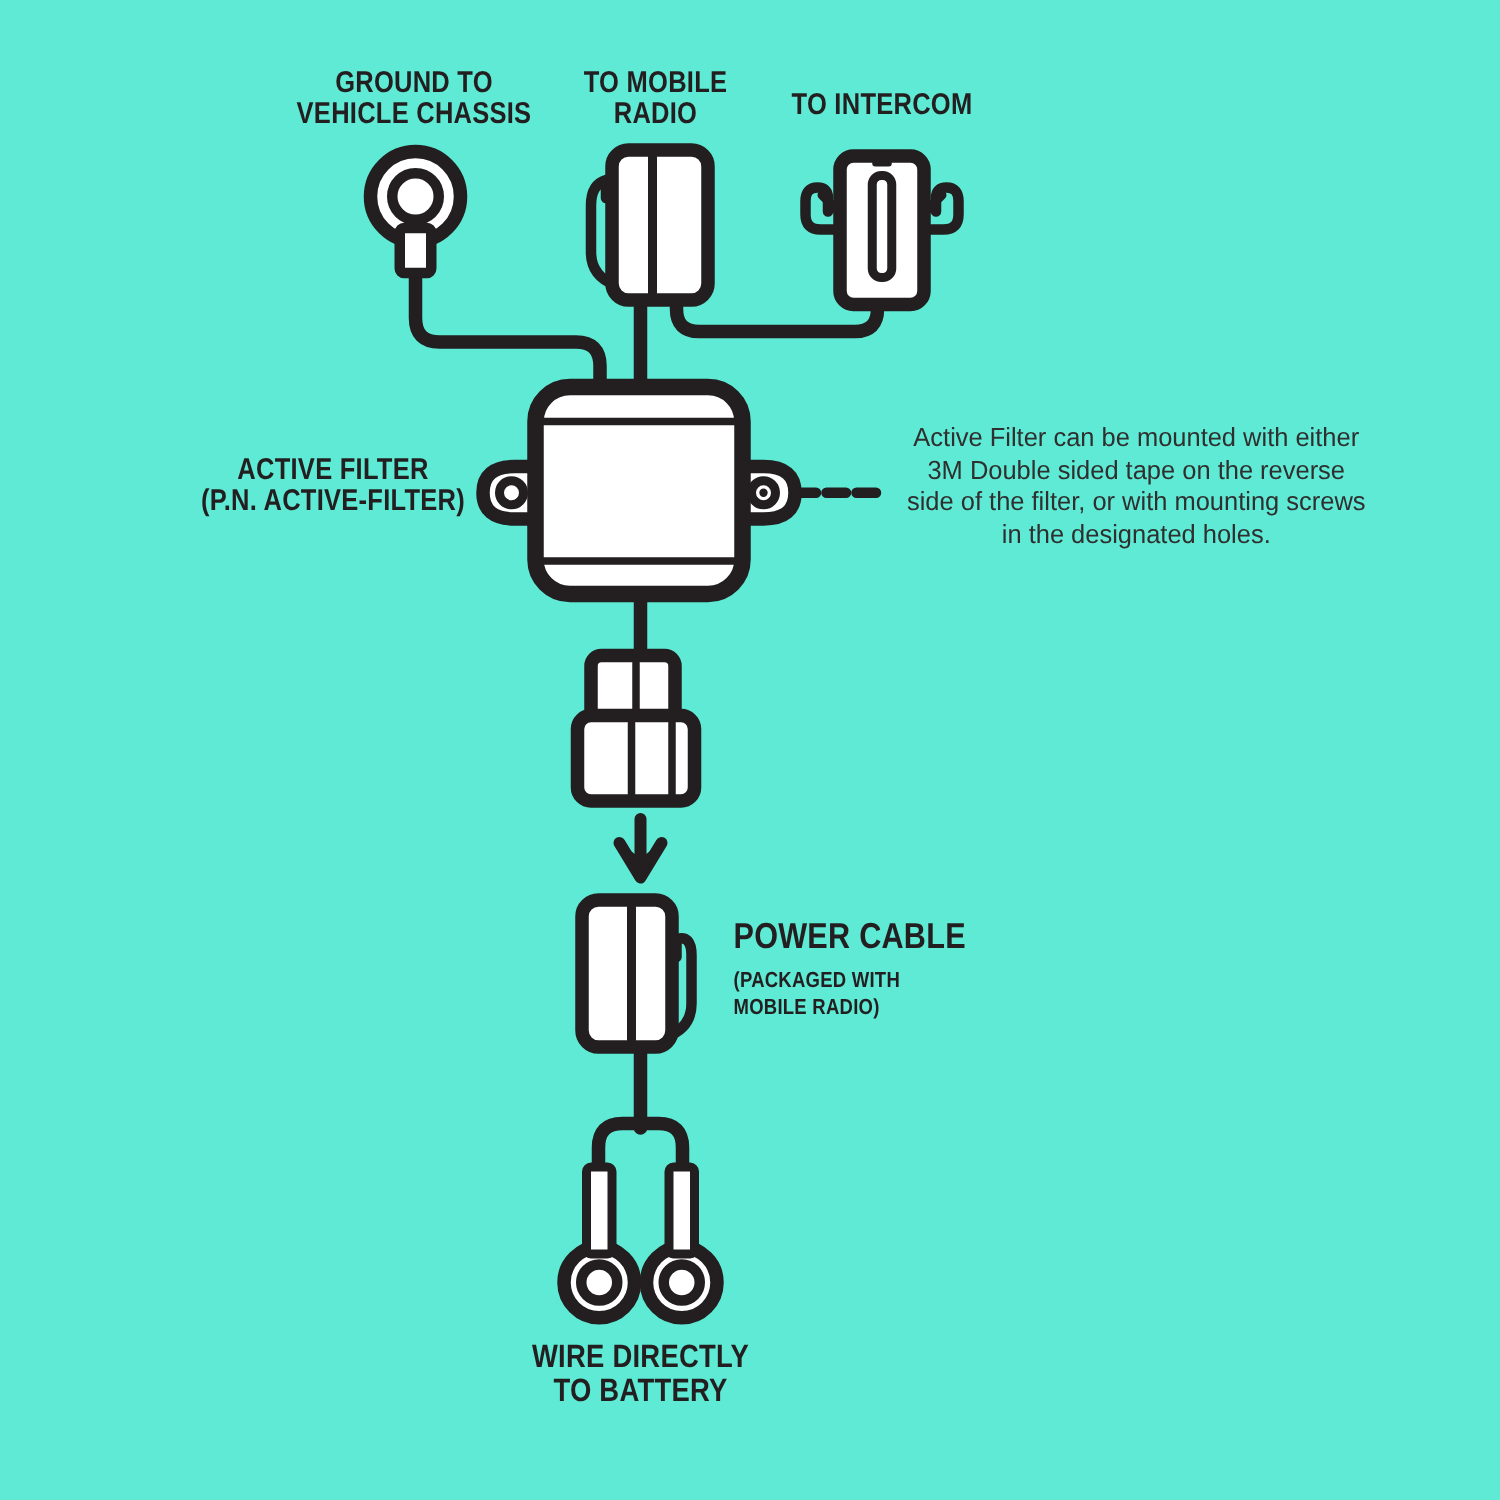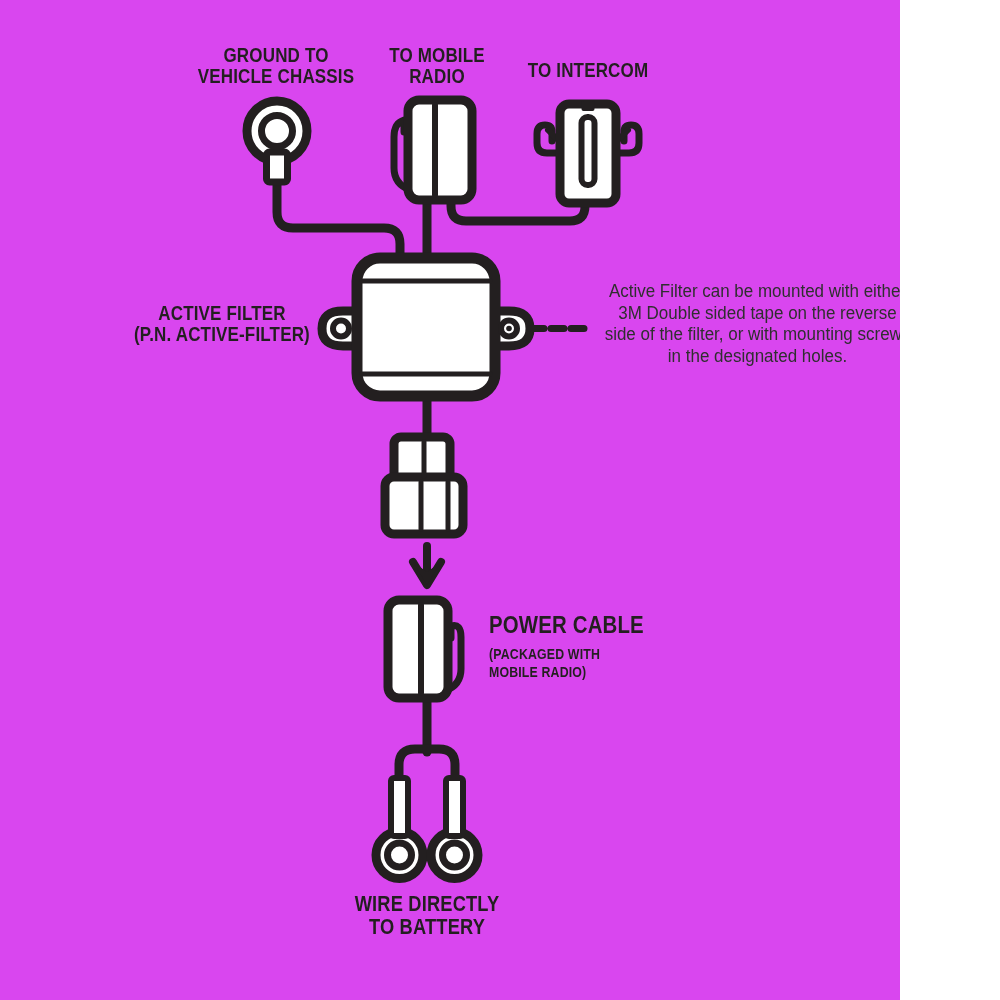--- a/index.html
+++ b/index.html
@@ -1,17 +1,17 @@
 <!DOCTYPE html>
 <html style="--ink: #231f20;"><head>
 <meta charset="utf-8">
 <style>
   html,body{margin:0;padding:0;background:#fff;}
   .canvas{
-    position:relative;width:900px;height:1000px;background:#d946ef;overflow:hidden;
+    position:relative;width:1000px;height:1000px;background:#5eead4;overflow:hidden;
     font-family:"Liberation Sans",sans-serif;
   }
   .art{position:absolute;left:0;top:0;}
   
   .ln{fill:none;stroke:var(--ink,#231f20);stroke-linecap:round;stroke-linejoin:round;}
   .wh{fill:#ffffff;stroke:var(--ink,#231f20);stroke-linecap:round;stroke-linejoin:round;}
   .fl{fill:var(--ink,#231f20);stroke:none;}
   
   .lbl{
     position:absolute;color:var(--ink,#231f20);font-weight:700;

